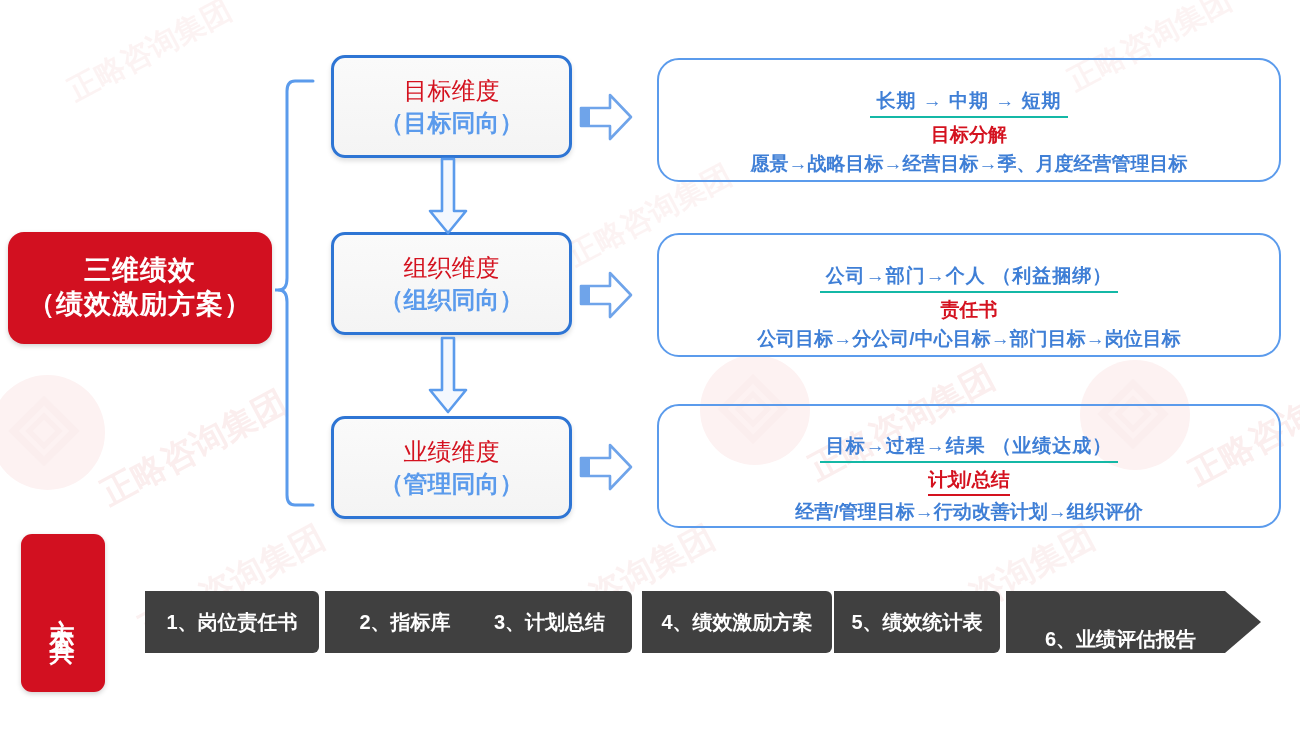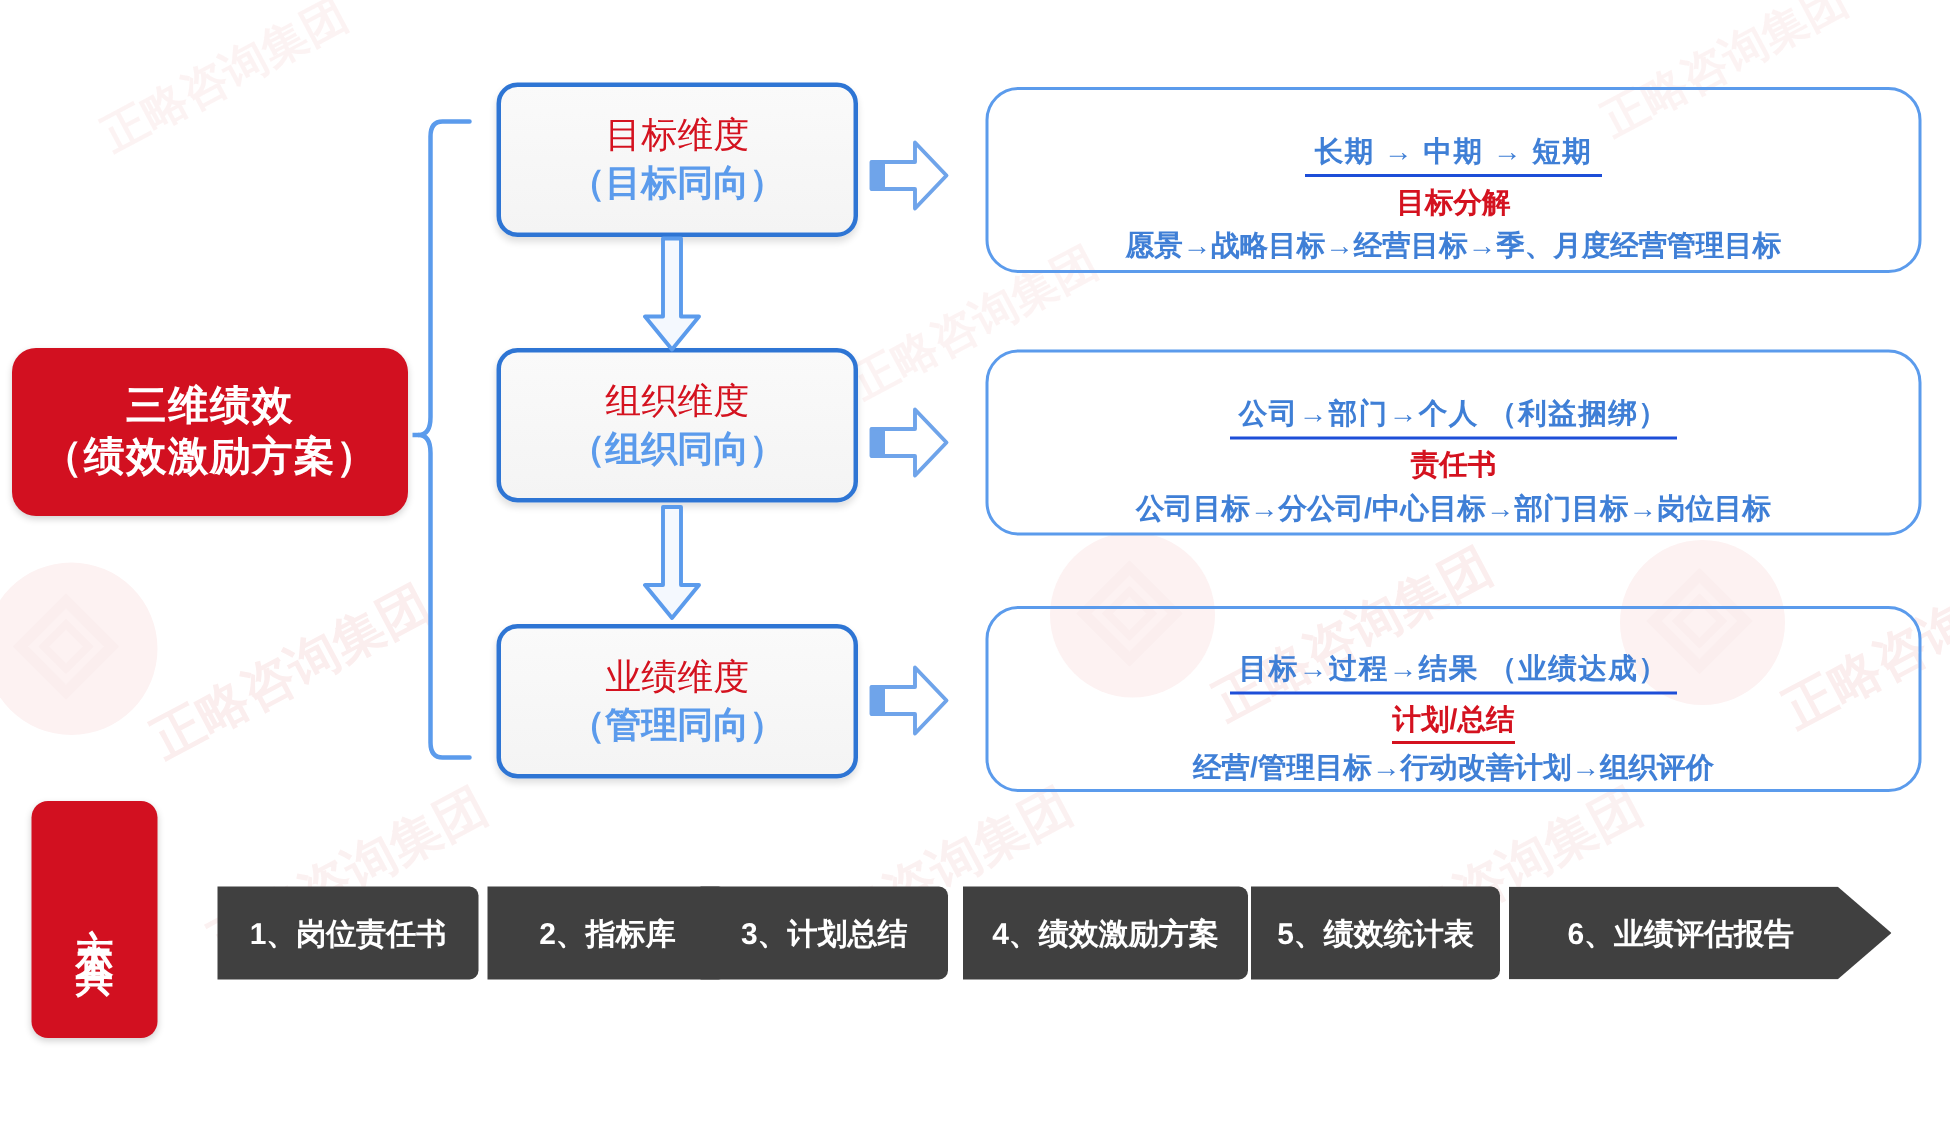--- a/index.html
+++ b/index.html
@@ -65,21 +65,21 @@
 
   
   .panel{
     position:absolute;left:657px;width:620px;height:120px;
     border:2.5px solid #5b9bec;border-radius:22px;background:transparent;
     display:flex;flex-direction:column;align-items:center;justify-content:center;
     text-align:center;
   }
   .p-line1{
     color:#3f7fd6;font-weight:bold;font-size:19px;
-    border-bottom:2px solid #1d4ed8;padding:0 6px 2px 6px;margin-bottom:4px;
+    border-bottom:2px solid #14b8a6;padding:0 6px 2px 6px;margin-bottom:4px;
     letter-spacing:1px;
     margin-top:25px;
   }
   .p-line2{color:#d4121f;font-weight:bold;font-size:19px;margin-bottom:3px;}
   .p-line2.underline{border-bottom:2.5px solid #d4121f;padding-bottom:1px;}
   .p-line3{color:#3f7fd6;font-weight:bold;font-size:19px;}
 
   
   #tools-title{
     position:absolute;left:21px;top:534px;width:84px;height:158px;
@@ -212,18 +212,18 @@
     </div>
     <div class="tool" style="left:322px;width:165px;">
       <span>3、计划总结</span>
     </div>
     <div class="tool" style="left:497px;width:190px;">
       <span>4、绩效激励方案</span>
     </div>
     <div class="tool" style="left:689px;width:166px;">
       <span>5、绩效统计表</span>
     </div>
-    <div class="tool last" style="left:861px;width:255px;">
+    <div class="tool last" style="left:861px;width:255px;align-items:flex-end;">
       <span>6、业绩评估报告</span>
     </div>
   </div>
 
 </div>
 
 </body></html>

